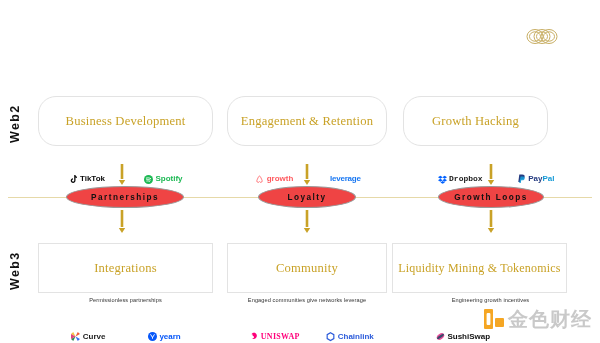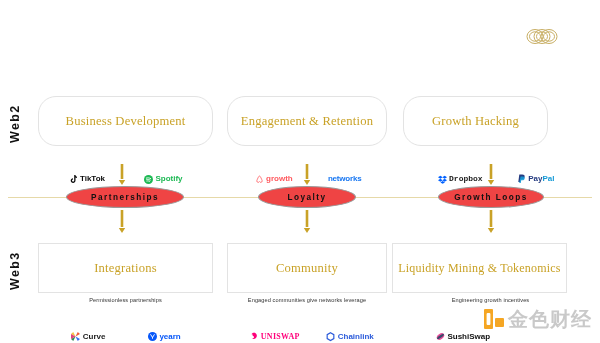--- a/index.html
+++ b/index.html
@@ -153,21 +153,21 @@
   <div class="logorow top" id="lr-2">
     <span class="logo">
       <span class="gly">
         <svg width="9" height="9" viewBox="0 0 10 10">
             <path d="M5 1.2c.6 0 1 .6 1.6 1.9.9 1.9 1.4 2.9 1.4 3.6 0 .9-.7 1.5-1.5 1.5-.6 0-1.1-.3-1.5-.9-.4.6-.9.9-1.5.9-.8 0-1.5-.6-1.5-1.5 0-.7.5-1.7 1.4-3.6C4 1.8 4.4 1.2 5 1.2z" fill="none" stroke="#ff5a5f" stroke-width=".9"></path>
           </svg>
       </span>
       <span class="nm nm-airbnb">growth</span>
     </span>
     <span class="logo">
-      <span class="nm nm-facebook">networks</span>
+      <span class="nm nm-facebook">leverage</span>
     </span>
   </div>
 
   <div class="logorow top" id="lr-3">
     <span class="logo">
       <span class="gly">
         <svg width="9" height="9" viewBox="0 0 10 10">
             <g fill="#0061ff">
               <path d="M2.6.9L0 2.6l2.6 1.7L5.2 2.6z"></path>
               <path d="M7.8.9L5.2 2.6l2.6 1.7L10.4 2.6z" transform="translate(-.4)"></path>

